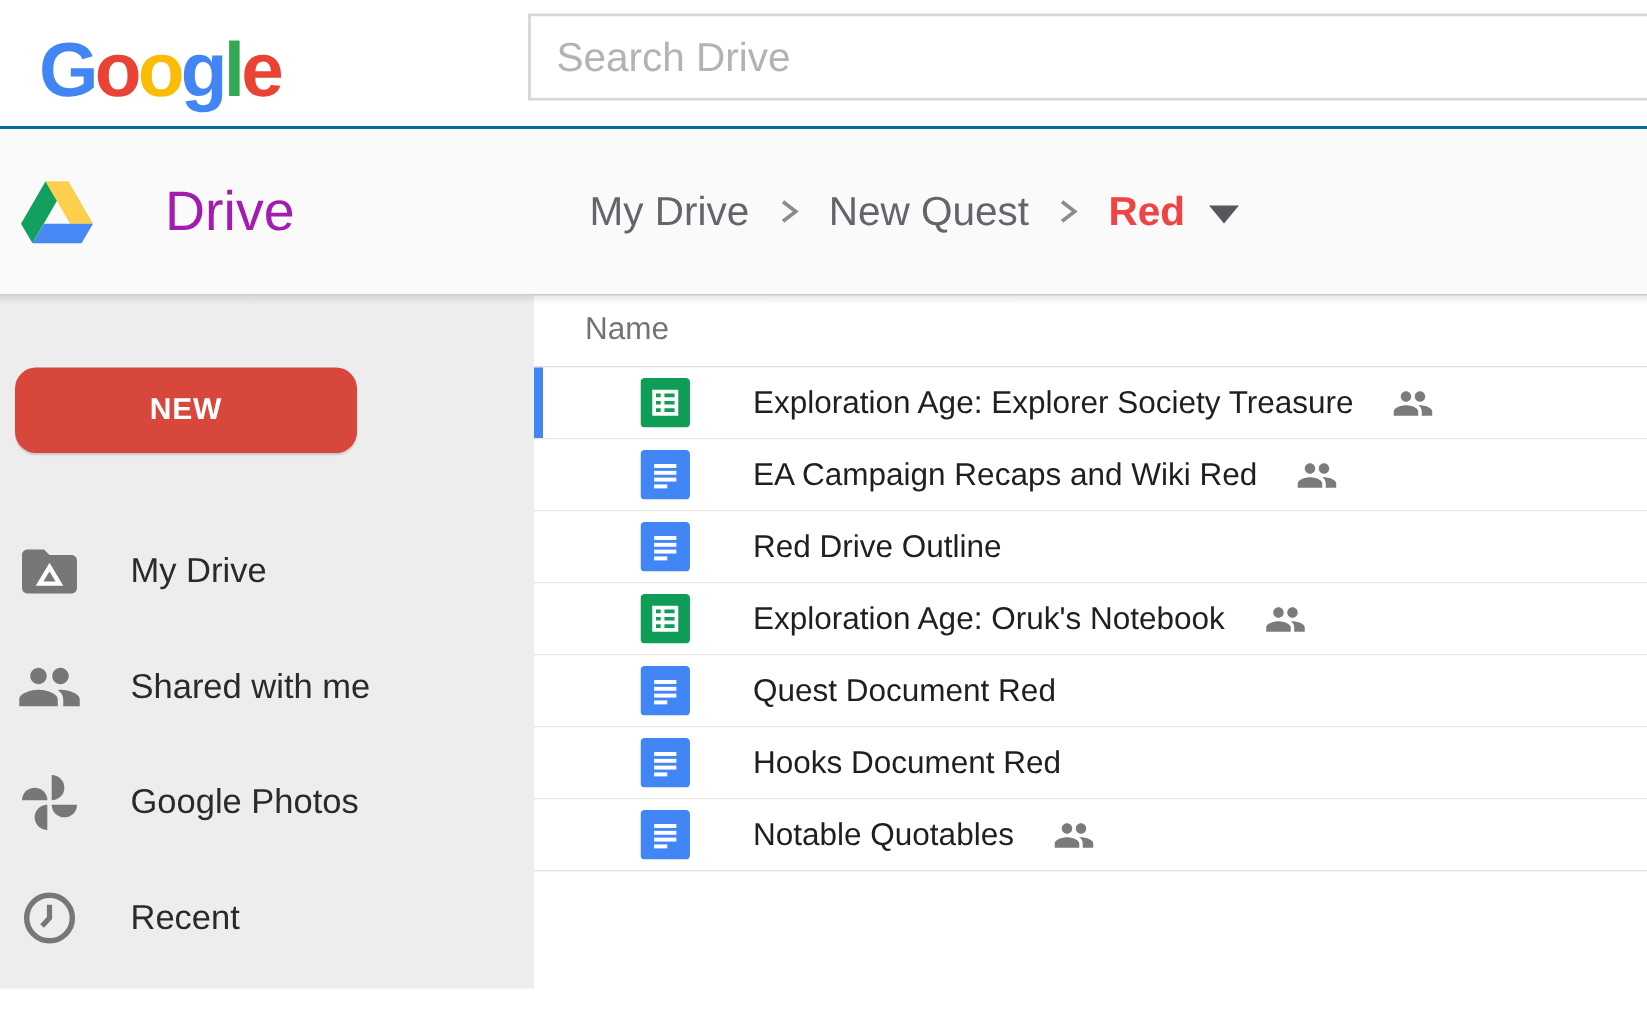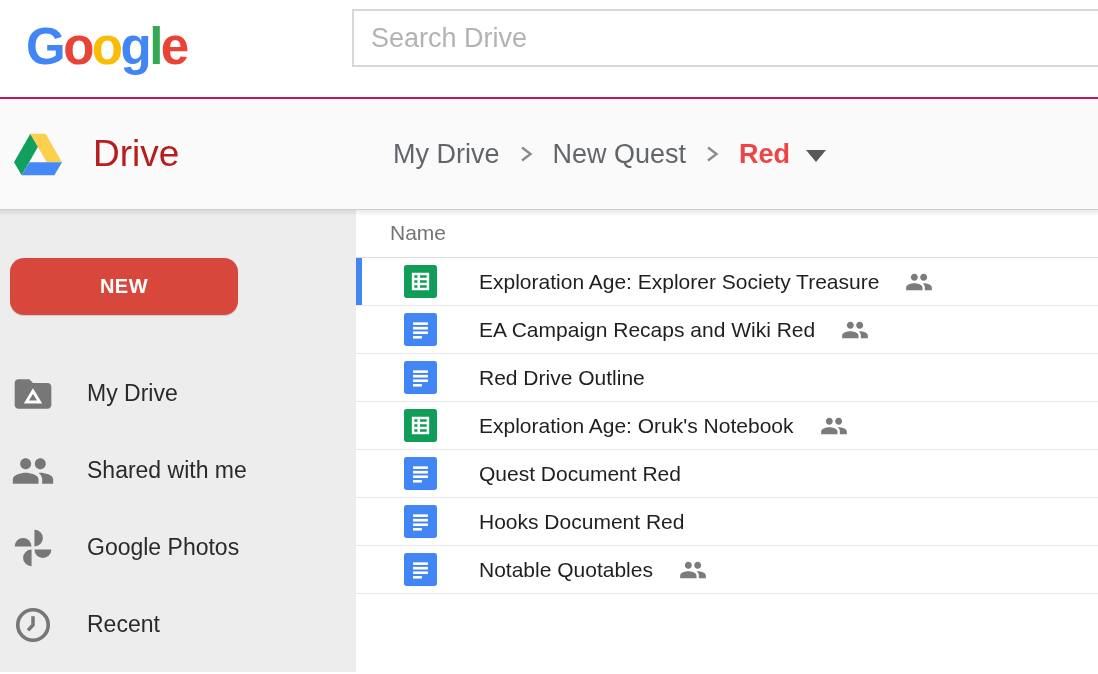--- a/index.html
+++ b/index.html
@@ -7,23 +7,23 @@
   body {
     font-family: "Liberation Sans", "DejaVu Sans", sans-serif;
     background: #fff;
     overflow: hidden;
   }
   .app { position: relative; width: 1098px; height: 674px; }
 
   
   .topbar {
     position: relative;
-    height: 99px;
-    background: #fff;
-    border-bottom: 2px solid #be185d;
+    height: 86px;
+    background: #fff;
+    border-bottom: 2px solid #0369a1;
   }
   .google-logo {
     position: absolute;
     left: 26px; top: 2px;
     font-size: 51px;
     font-weight: bold;
     letter-spacing: -2.5px;
     line-height: 90px;
     user-select: none;
   }
@@ -52,23 +52,23 @@
     z-index: 3;
     box-shadow: 0 1px 0 #e3e3e3;
   }
   .drive-brand {
     position: absolute; left: 14px; top: 124px; 
     top: 0; height: 110px;
     display: flex; align-items: center;
   }
   .drive-triangle-icon { width: 48px; height: 43px; margin-left: 0; }
   .drive-title {
-    margin-left: 31px;
+    margin-left: 48px;
     font-size: 37px;
-    color: #b91c1c;
+    color: #a21caf;
   }
   .breadcrumb {
     position: absolute; left: 393px; top: 0; height: 110px;
     display: flex; align-items: center;
     font-size: 27px;
     color: #62666b;
   }
   .crumb { cursor: pointer; }
   .crumb-sep { margin: 0 18px; display: flex; align-items: center; }
   .crumb-current { font-weight: bold; color: #ef4444; }
@@ -136,21 +136,21 @@
     padding-left: 34px;
     font-size: 21px;
     color: #747474;
     border-bottom: 1px solid #dedede;
     cursor: pointer;
   }
   .row {
     position: relative;
     height: 48px; flex: none;
     display: flex; align-items: center;
-    padding-left: 48px;
+    padding-left: 71px;
     border-bottom: 1px solid #e7e7e7;
     background: #fff;
     cursor: pointer;
   }
   .row.selected::before {
     content: "";
     position: absolute; left: 0; top: 0; bottom: 0;
     width: 6px;
     background: #4285f4;
   }

